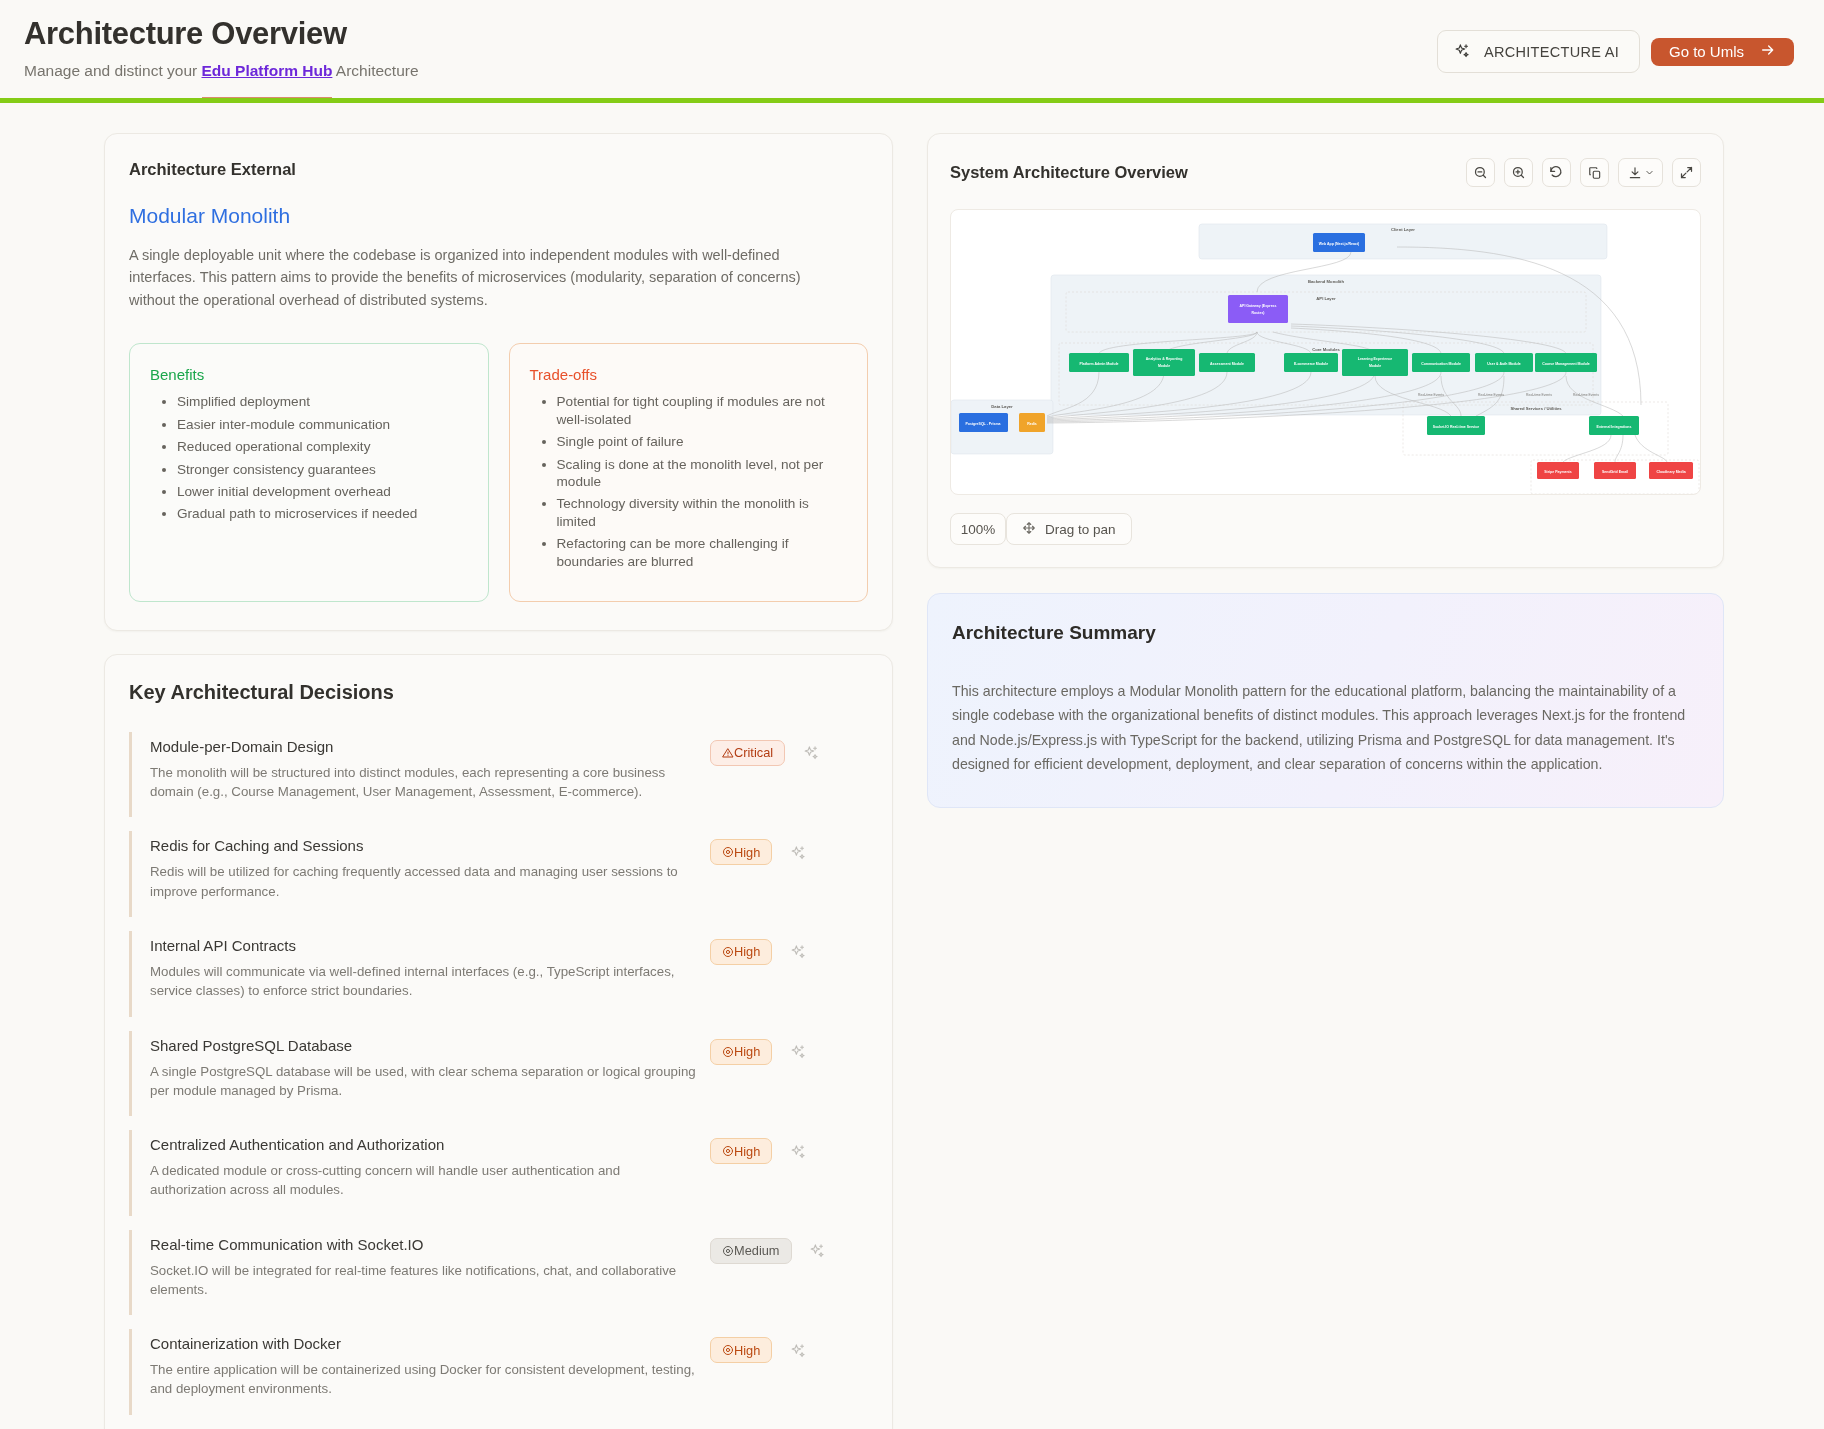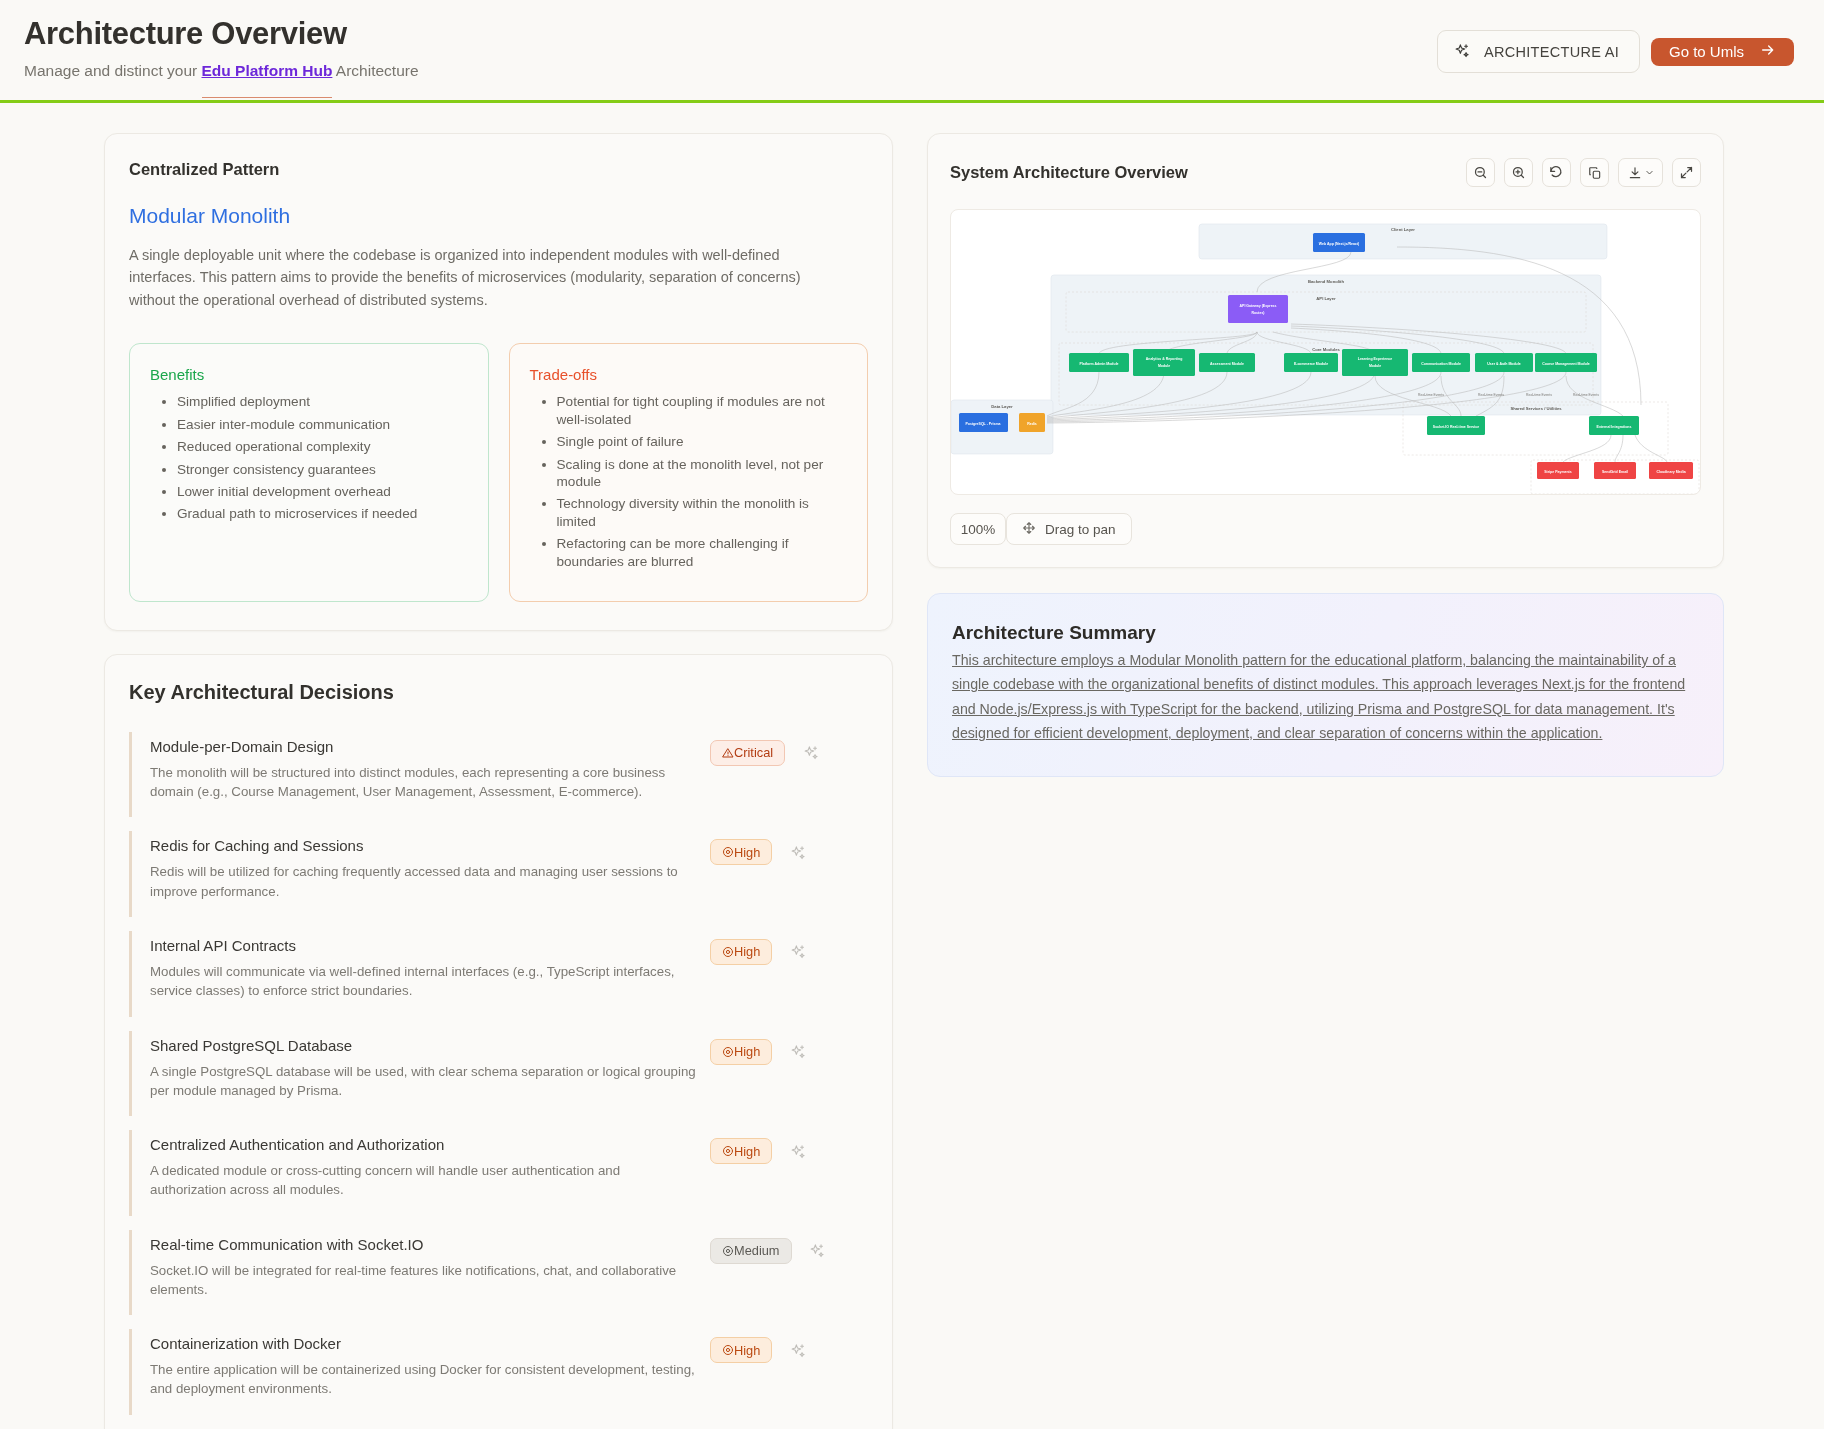--- a/index.html
+++ b/index.html
@@ -9,21 +9,21 @@
     font-family: "Liberation Sans", sans-serif;
     color: #3b3a36;
     overflow: hidden;
   }
 
   
   .topbar {
     position: relative;
     height: 103px;
     background: #faf9f6;
-    border-bottom: 3px solid #84cc16;
+    border-bottom: 5px solid #84cc16;
     padding: 16px 40px 0 24px;
   }
   .page-title {
     font-size: 31px;
     font-weight: 700;
     letter-spacing: -0.3px;
     color: #33312d;
   }
   .page-sub {
     margin-top: 10px;
@@ -218,25 +218,24 @@
   
   .summary-card {
     margin-top: 25px;
     background: linear-gradient(110deg,#eef3fd 0%, #f2f1fc 55%, #f7f0fa 100%);
     border: 1px solid #dfe6f7;
     border-radius: 13px;
     padding: 28px 24px 30px 24px;
   }
   .summary-title { font-size: 19px; font-weight: 700; color: #2d2b27; }
   .summary-text {
-    margin-top: 4px;
+    margin-top: 35px;
     font-size: 14.2px;
     line-height: 1.72;
     color: #6a6862;
-    text-decoration: underline;
   }
 
   
   .mini-svg { display: block; }
   .grp-box { fill: #eef3f7; stroke: #dfe6ec; stroke-width: 0.6; }
   .grp-dash { fill: none; stroke: #d8d3cc; stroke-width: 0.5; stroke-dasharray: 2 2; }
   .grp-label { font-size: 4.2px; fill: #5e5c57; font-weight: 700; }
   .edge { fill: none; stroke: #b9b9b9; stroke-width: 0.55; }
   .edge-label { font-size: 3.4px; fill: #7a7874; }
   .n-green { fill: #16b872; }
@@ -274,21 +273,21 @@
       </span>
     </button>
   </div>
 </div>
 
 <div class="layout">
 
   <div class="col-left">
 
     <div class="card pattern-card">
-      <div class="card-label">Centralized Pattern</div>
+      <div class="card-label">Architecture External</div>
       <div class="pattern-name">Modular Monolith</div>
       <div class="pattern-desc">A single deployable unit where the codebase is organized into independent modules with well-defined interfaces. This pattern aims to provide the benefits of microservices (modularity, separation of concerns) without the operational overhead of distributed systems.</div>
 
       <div class="bt-row">
         <div class="bt-box benefits">
           <div class="bt-title g">Benefits</div>
           <ul>
             <li>Simplified deployment</li>
             <li>Easier inter-module communication</li>
             <li>Reduced operational complexity</li>

